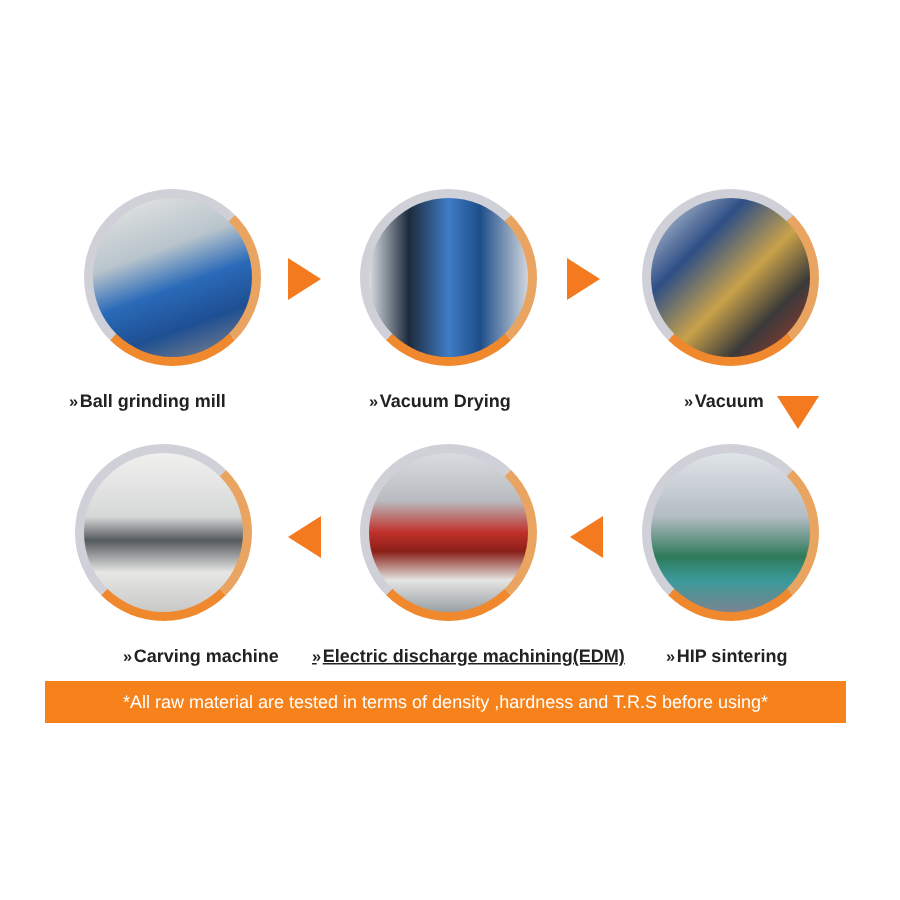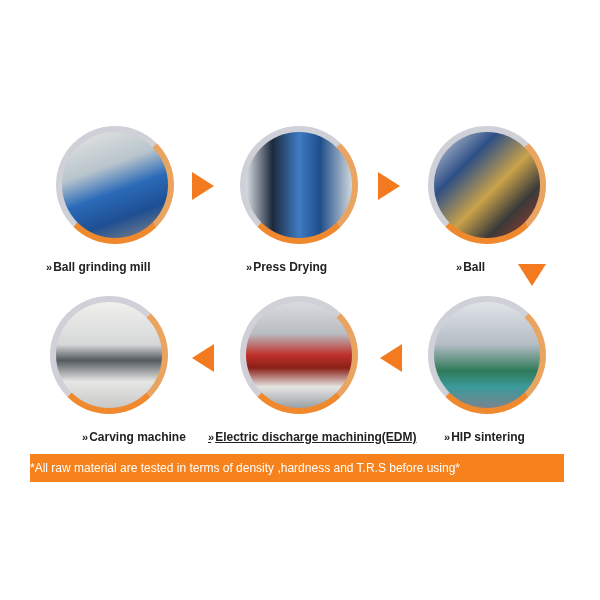--- a/index.html
+++ b/index.html
@@ -13,41 +13,41 @@
   .label {
     position: absolute; font-weight: bold; font-size: 12px; color: #222; white-space: nowrap;
   }
   .label .chev { font-size: 11px; margin-right: 4px; letter-spacing: -3px; }
   .arrow { position: absolute; width: 0; height: 0; }
   .arrow-right { border-top: 14px solid transparent; border-bottom: 14px solid transparent; border-left: 22px solid #f37a1f; }
   .arrow-left { border-top: 14px solid transparent; border-bottom: 14px solid transparent; border-right: 22px solid #f37a1f; }
   .arrow-down { border-left: 14px solid transparent; border-right: 14px solid transparent; border-top: 22px solid #f37a1f; }
   .banner {
     position: absolute; left: 30px; top: 454px; width: 534px; height: 28px;
-    background: #f7821b; color: #ffffff; font-size: 12px; line-height: 28px; 
+    background: #f7821b; color: #ffffff; font-size: 12px; line-height: 28px; text-align: center;
   }
 </style>
 </head>
 <body>
 
 <div>
   <div class="circle" style="left:56px; top:126px; background: linear-gradient(160deg,#e8e8e4 0%,#b8c4cc 35%,#2a6ab8 55%,#1e4f93 75%,#8a8a88 100%);"></div>
   <div class="label" style="left:46px; top:260px;"><span class="chev">»</span><span>Ball grinding mill</span></div>
 </div>
 <div class="arrow arrow-right" style="left:192px; top:172px;"></div>
 
 <div>
   <div class="circle" style="left:240px; top:126px; background: linear-gradient(90deg,#d8dde2 0%,#1d2a3c 25%,#3e7cc4 50%,#1e4e8a 70%,#d0d6dc 100%);"></div>
-  <div class="label" style="left:246px; top:260px;"><span class="chev">»</span><span>Press Drying</span></div>
+  <div class="label" style="left:246px; top:260px;"><span class="chev">»</span><span>Vacuum Drying</span></div>
 </div>
 <div class="arrow arrow-right" style="left:378px; top:172px;"></div>
 
 <div>
   <div class="circle" style="left:428px; top:126px; background: linear-gradient(135deg,#d6dce4 0%,#2e4f86 30%,#c9a24a 55%,#3a3a3a 75%,#b03a2a 100%);"></div>
-  <div class="label" style="left:456px; top:260px;"><span class="chev">»</span><span>Ball</span></div>
+  <div class="label" style="left:456px; top:260px;"><span class="chev">»</span><span>Vacuum</span></div>
 </div>
 <div class="arrow arrow-down" style="left:518px; top:264px;"></div>
 
 <div>
   <div class="circle" style="left:50px; top:296px; background: linear-gradient(180deg,#f0f0ee 0%,#d6d8d8 40%,#555a5e 55%,#e6e6e4 75%,#c8c8c6 100%);"></div>
   <div class="label" style="left:50px; top:430px;margin-left:32px;"><span class="chev">»</span><span>Carving machine</span></div>
 </div>
 <div class="arrow arrow-left" style="left:192px; top:344px;"></div>
 
 <div>

